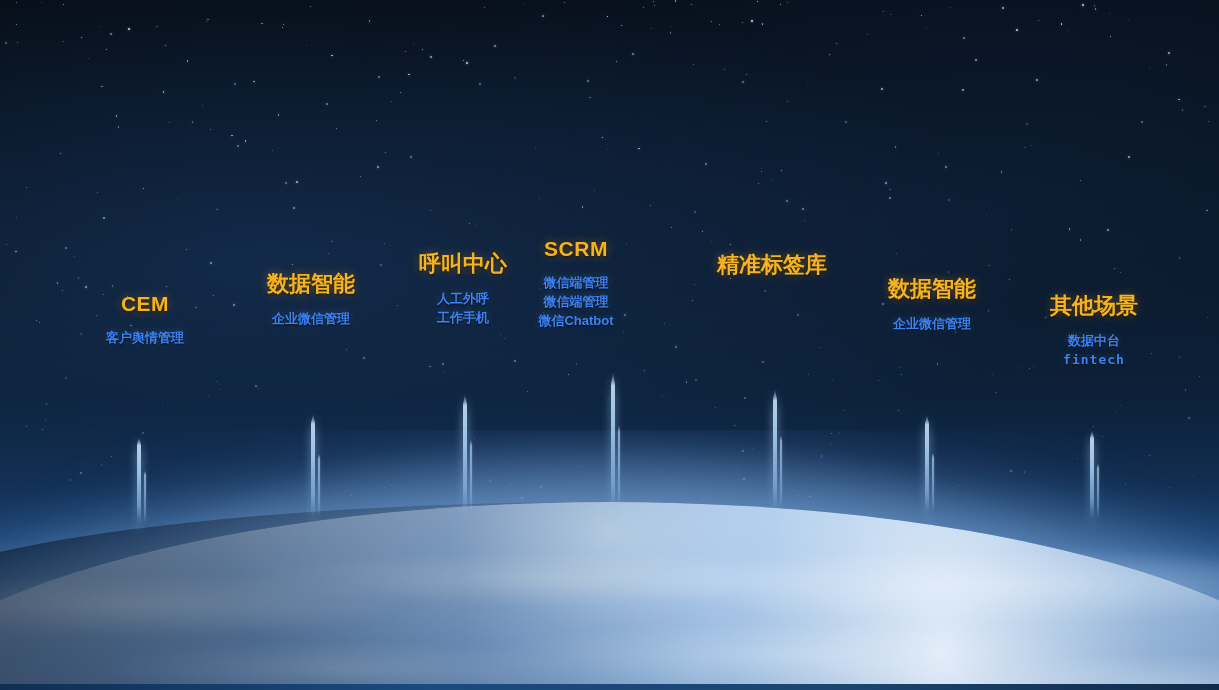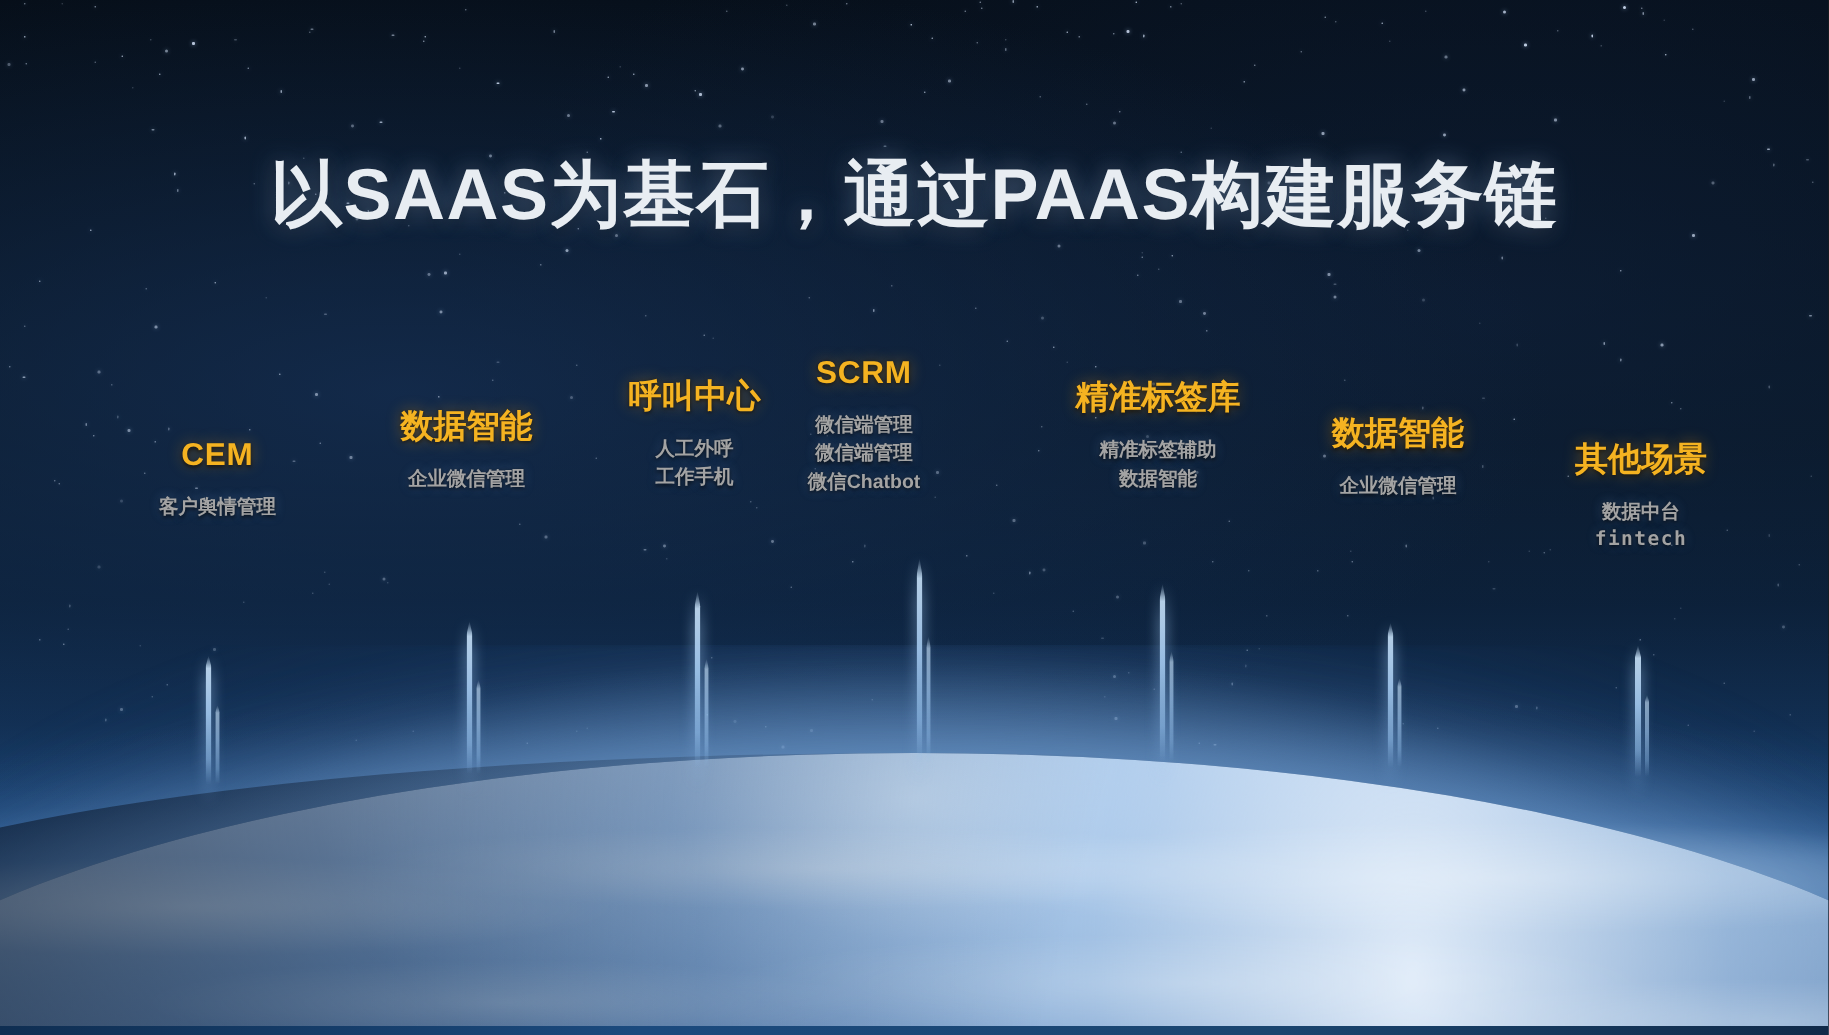--- a/index.html
+++ b/index.html
@@ -116,21 +116,21 @@
   
   .col{ position:absolute; text-align:center; white-space:nowrap; transform:translateX(-50%); }
   .col .head{
     font-size:22px; font-weight:700; color:#f5b321;
     text-shadow:0 0 10px rgba(245,160,20,0.40), 0 1px 3px rgba(0,0,0,0.85);
     line-height:1.1;
   }
   .col .head.lat{ font-size:21px; letter-spacing:.5px; }
   .col .subs{ margin-top:14px; }
   .col .sub{
-    font-size:13px; font-weight:700; color:#a3a3a3; line-height:1.45;
+    font-size:13px; font-weight:700; color:#3b82f6; line-height:1.45;
     text-shadow:0 1px 3px rgba(0,0,0,0.9), 0 0 7px rgba(120,170,230,0.35);
   }
   .col .sub.mono{ font-family:"DejaVu Sans Mono","Liberation Mono",monospace; letter-spacing:1px; font-size:13px; }
 </style>
 </head>
 <body>
 
 <div id="slide">
 
   <div class="sky"></div>
@@ -515,21 +515,20 @@
         <div class="blade" style="width: 4px; height: 97px;"></div>
         <div class="blade" style="width: 3px; height: 60px; top: 37px; left: calc(50% + 6px); opacity: 0.7;"></div>
       </div>
       <div class="beam" style="left: 1090px; top: 430px;">
         <div class="glow" style="width: 9px; height: 102px;"></div>
         <div class="blade" style="width: 4px; height: 88px;"></div>
         <div class="blade" style="width: 3px; height: 55px; top: 33px; left: calc(50% + 6px); opacity: 0.7;"></div>
       </div>
     </div>
 
-  <h1 class="title">以SAAS为基石，通过PAAS构建服务链</h1>
 
   <div id="columns">
       <div class="col" style="left: 145px; top: 292px;">
         <div class="head lat">CEM</div>
         <div class="subs">
           <div class="sub">客户舆情管理</div>
         </div>
       </div>
       <div class="col" style="left: 311px; top: 272px;">
         <div class="head">数据智能</div>
@@ -547,24 +546,20 @@
       <div class="col" style="left: 576px; top: 237px;">
         <div class="head lat">SCRM</div>
         <div class="subs">
           <div class="sub">微信端管理</div>
           <div class="sub">微信端管理</div>
           <div class="sub">微信Chatbot</div>
         </div>
       </div>
       <div class="col" style="left: 772px; top: 253px;">
         <div class="head">精准标签库</div>
-        <div class="subs">
-          <div class="sub">精准标签辅助</div>
-          <div class="sub">数据智能</div>
-        </div>
       </div>
       <div class="col" style="left: 932px; top: 277px;">
         <div class="head">数据智能</div>
         <div class="subs">
           <div class="sub">企业微信管理</div>
         </div>
       </div>
       <div class="col" style="left: 1094px; top: 294px;">
         <div class="head">其他场景</div>
         <div class="subs">

